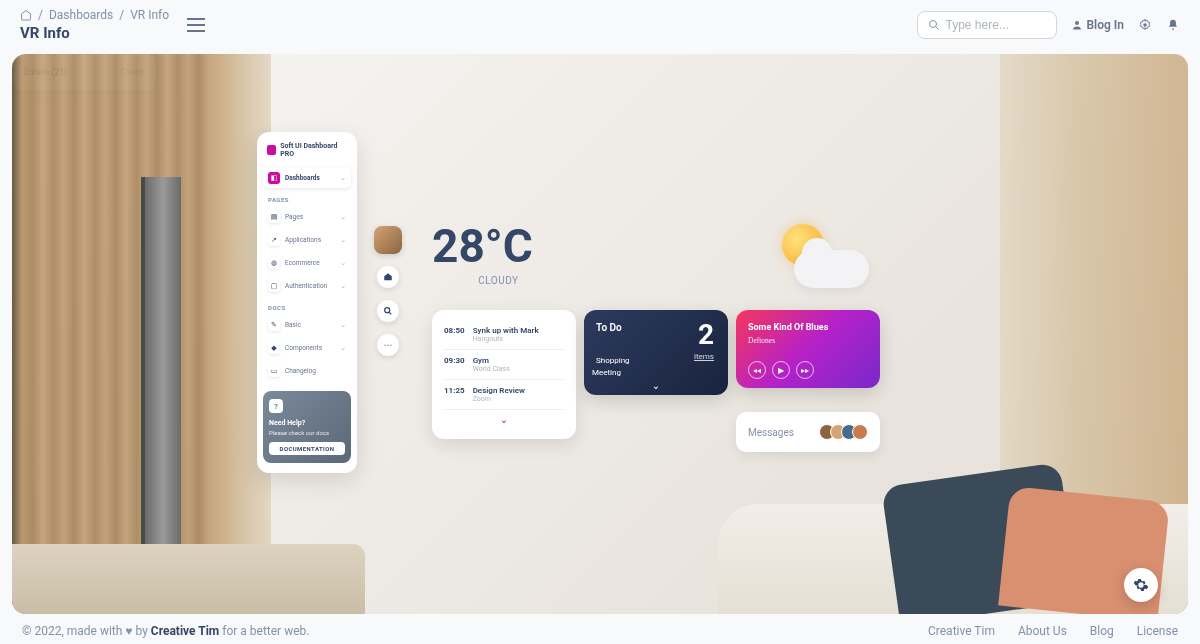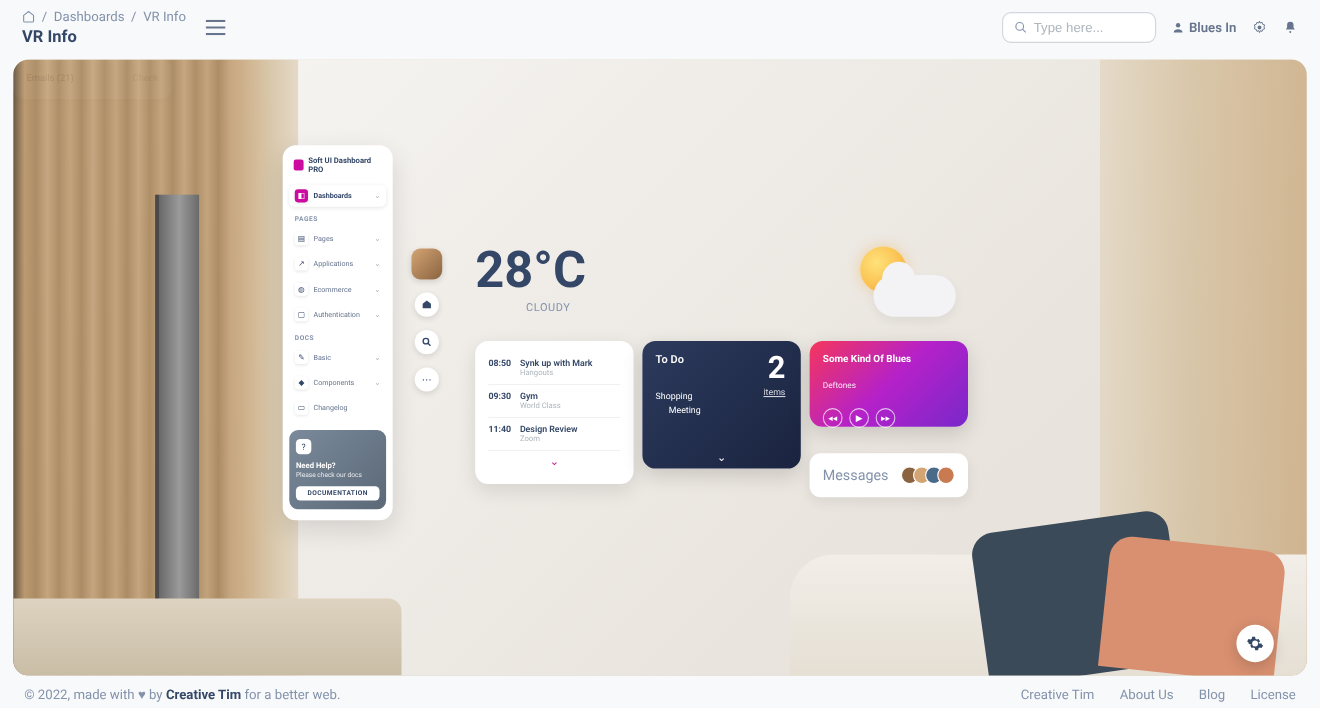--- a/index.html
+++ b/index.html
@@ -59,39 +59,39 @@
 
 .card { position:absolute; background:#fff; border-radius:12px; box-shadow:0 6px 18px rgba(0,0,0,0.1); }
 .schedule { left:420px; top:256px; width:144px; padding:10px 12px 14px; font-size:8px; }
 .sch-row { display:flex; gap:8px; padding:6px 0; border-bottom:1px solid #f0f0f0; }
 .sch-row:last-of-type { border-bottom:none; }
 .sch-time { font-weight:700; color:#344767; }
 .sch-title { font-weight:600; color:#344767; }
 .sch-sub { color:#adb5bd; font-size:7px; }
 .sch-more { text-align:center; color:#cb0c9f; font-size:10px; margin-top:4px; cursor:pointer; }
 
-.todo { left:572px; top:256px; width:144px; height:116px; background:linear-gradient(135deg,#2c3a5c,#1a2440); color:#fff; padding:12px; position:absolute; border-radius:12px; box-shadow:0 6px 18px rgba(0,0,0,0.15); }
+.todo { left:572px; top:256px; width:144px; height:85px; background:linear-gradient(135deg,#2c3a5c,#1a2440); color:#fff; padding:12px; position:absolute; border-radius:12px; box-shadow:0 6px 18px rgba(0,0,0,0.15); }
 .todo .title { font-size:10px; font-weight:600; }
 .todo .count { position:absolute; right:14px; top:8px; font-size:28px; font-weight:700; }
 .todo .items-lbl { position:absolute; right:14px; top:42px; font-size:8px; opacity:0.8;text-decoration:underline; }
 .todo .line1 { position:absolute; left:12px; top:46px; font-size:8px; }
-.todo .line2 { position:absolute; left:24px; top:58px; font-size:8px; }
+.todo .line2 { position:absolute; left:8px; top:58px; font-size:8px; }
 .todo .expand { position:absolute; bottom:4px; left:50%; transform:translateX(-50%); font-size:10px; cursor:pointer; }
 .emails { left:572px; top:362px; width:144px; height:36px; background:#fff; border-radius:10px; display:flex; align-items:center; justify-content:space-between; padding:0 12px; font-size:8.5px; box-shadow:0 4px 12px rgba(0,0,0,0.08); }
 .emails .lbl { color:#344767; }
 .emails .chk { color:#8392ab; cursor:pointer; }
 
 .player { left:724px; top:256px; width:144px; height:78px; background:linear-gradient(135deg,#f5365c,#b521c9,#7928ca); border-radius:12px; padding:12px; color:#fff; box-shadow:0 6px 18px rgba(0,0,0,0.15); position:absolute; }
 .player .song { font-size:9px; font-weight:700; }
-.player .artist { font-size:7.5px; opacity:0.9; margin-top:14px; }
+.player .artist { font-size:7.5px; opacity:0.9; margin-top:4px;font-family:Liberation Serif, serif; }
 .controls { display:flex; gap:6px; margin-top:16px; }
 .ctl { width:18px; height:18px; border-radius:50%; border:1px solid rgba(255,255,255,0.7); display:flex; align-items:center; justify-content:center; font-size:8px; cursor:pointer; }
 
 .messages { left:724px; top:358px; width:144px; height:40px; background:#fff; border-radius:10px; display:flex; align-items:center; justify-content:space-between; padding:0 12px; box-shadow:0 4px 12px rgba(0,0,0,0.08); position:absolute; }
-.messages .lbl { font-size:13px; color:#8392ab;text-align:center; }
+.messages .lbl { font-size:10px; color:#8392ab;text-align:center; }
 .avatars { display:flex; }
 .avatars .a { width:16px; height:16px; border-radius:50%; border:1.5px solid #fff; margin-left:-5px; }
 .avatars .a:nth-child(1){background:#8a6340;} .avatars .a:nth-child(2){background:#d4a574;} .avatars .a:nth-child(3){background:#4a6a8a;} .avatars .a:nth-child(4){background:#c97a50;}
 
 .settings-fab { position:absolute; right:30px; bottom:12px; width:34px; height:34px; border-radius:50%; background:#fff; box-shadow:0 4px 14px rgba(0,0,0,0.18); display:flex; align-items:center; justify-content:center; font-size:16px; color:#344767; cursor:pointer; }
 
 .footer { display:flex; justify-content:space-between; padding:10px 22px; font-size:12px; color:#8392ab; }
 .footer a { color:#8392ab; text-decoration:none; margin-left:20px; }
 .footer .love { color:#8392ab; }
 .footer strong { color:#344767; }
@@ -134,21 +134,21 @@
             <line x1="21" y1="21" x2="15" y2="15"></line>
           </svg>
       </span>
       <input type="text" placeholder="Type here..." style="">
     </div>
     <div class="signin">
       <svg width="12" height="12" viewBox="0 0 24 24" fill="#67748e">
           <circle cx="12" cy="8" r="4"></circle>
           <path d="M4 21c0-4 4-6 8-6s8 2 8 6"></path>
         </svg>
-      <span>Blues In</span>
+      <span>Blog In</span>
     </div>
     <span class="top-icon">
       <svg width="14" height="14" viewBox="0 0 24 24" fill="#67748e">
           <circle cx="12" cy="12" r="3"></circle>
           <path d="M12 2l1 3 3-1 1 3 3 1-1 3 1 3-3 1-1 3-3-1-1 3-1-3-3 1-1-3-3-1 1-3-1-3 3-1 1-3 3 1z" fill="none" stroke="#67748e" stroke-width="1.5"></path>
         </svg>
     </span>
     <span class="top-icon">
       <svg width="14" height="14" viewBox="0 0 24 24" fill="#67748e">
           <path d="M12 3a5 5 0 0 0-5 5v4l-2 3h14l-2-3V8a5 5 0 0 0-5-5z"></path>
@@ -256,21 +256,21 @@
         </div>
       </div>
     <div class="sch-row">
         <div class="sch-time">09:30</div>
         <div>
           <div class="sch-title">Gym</div>
           <div class="sch-sub">World Class</div>
         </div>
       </div>
     <div class="sch-row">
-        <div class="sch-time">11:40</div>
+        <div class="sch-time">11:25</div>
         <div>
           <div class="sch-title">Design Review</div>
           <div class="sch-sub">Zoom</div>
         </div>
       </div>
     <div class="sch-more">⌄</div>
   </div>
 
   <div class="todo">
     <div class="title">To Do</div>

